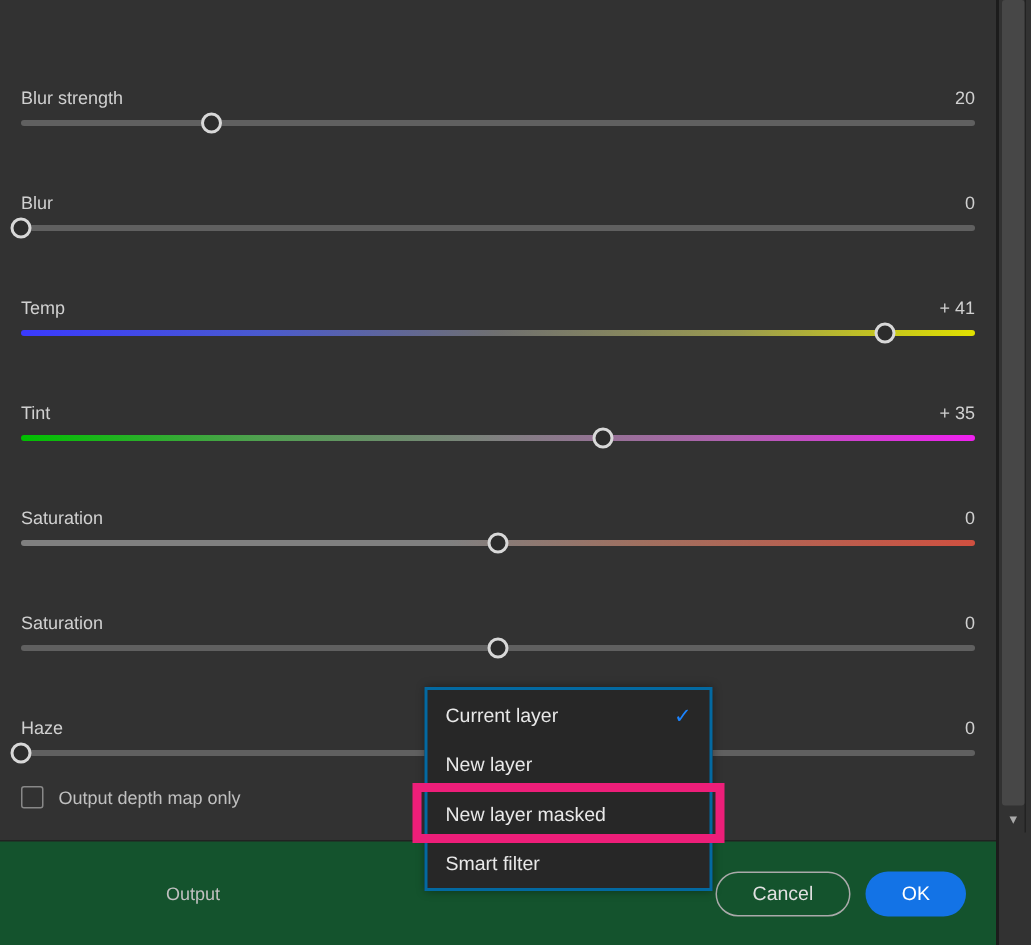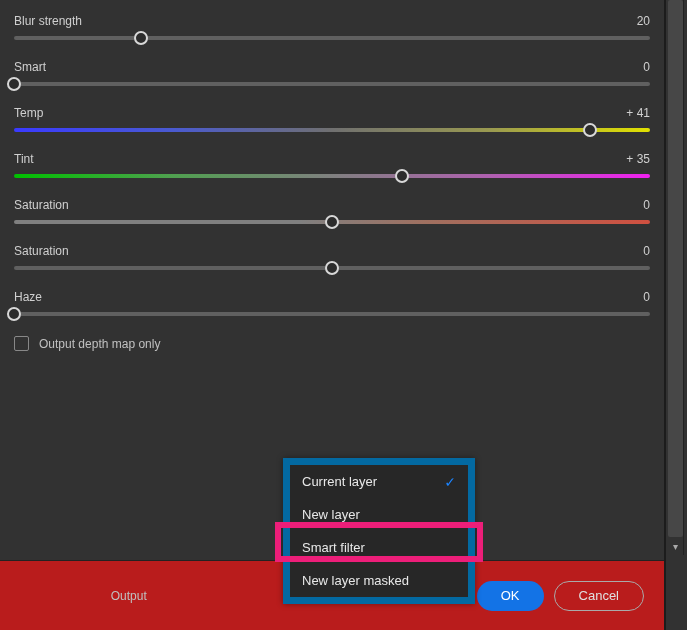--- a/index.html
+++ b/index.html
@@ -55,20 +55,21 @@
     line-height: 14px;
   }
 
   .slider-group { margin-bottom: 20px; }
   .slider-header {
     display: flex;
     justify-content: space-between;
     margin-bottom: 8px;
     font-size: 12px;
     color: #d0d0d0;
+    margin-top: 44px;
   }
   .slider-track {
     position: relative;
     height: 4px;
     background: #606060;
     border-radius: 2px;
   }
   .slider-thumb {
     position: absolute;
     top: 50%;
@@ -129,21 +130,21 @@
     position: absolute;
     left: 0;
     bottom: 0;
     width: 664px;
     height: 70px;
     border-top: 1px solid #222;
     display: flex;
     align-items: center;
     justify-content: flex-end;
     padding: 0 20px;
-    background: #b91c1c;
+    background: #14532d;
   }
   .output-label { color: #c0c0c0; margin-right: 320px; font-size: 12px; }
   .btn {
     height: 30px;
     padding: 0 24px;
     border-radius: 16px;
     font-size: 13px;
     border: none;
     cursor: pointer;
     margin-left: 10px;
@@ -151,21 +152,21 @@
   .btn-ok { background: #1373e6; color: #fff; }
   .btn-cancel { background: transparent; color: #e0e0e0; border: 1px solid #aaa; }
 
   
   .menu {
     position: absolute;
     left: 283px;
     top: 458px;
     width: 192px;
     background: #272727;
-    border: 7px solid #0369a1;
+    border: 2px solid #0369a1;
     z-index: 20;
     box-shadow: 0 0 6px rgba(0,0,0,.4);
   }
   .menu-item {
     height: 33px;
     display: flex;
     align-items: center;
     padding: 0 12px;
     color: #e8e8e8;
     font-size: 13px;
@@ -199,21 +200,21 @@
       <span>Blur strength</span>
       <span>20</span>
     </div>
     <div class="slider-track">
       <div class="slider-thumb" style="left:20%"></div>
     </div>
   </div>
 
   <div class="slider-group">
     <div class="slider-header">
-      <span>Smart</span>
+      <span>Blur</span>
       <span>0</span>
     </div>
     <div class="slider-track">
       <div class="slider-thumb" style="left:0%"></div>
     </div>
   </div>
 
   <div class="slider-group">
     <div class="slider-header">
       <span>Temp</span>
@@ -272,33 +273,33 @@
 
 </div>
 
 <div class="right-divider"></div>
 <div class="scrollbar-track"></div>
 <div class="scrollbar-thumb"></div>
 <div class="scroll-arrow">▾</div>
 
 <div class="footer">
   <span class="output-label">Output</span>
+  <button class="btn btn-cancel">Cancel</button>
   <button class="btn btn-ok">OK</button>
-  <button class="btn btn-cancel">Cancel</button>
 </div>
 
 <div class="menu">
   <div class="menu-item">
     <span>Current layer</span>
     <span class="check">✓</span>
   </div>
   <div class="menu-item">
     <span>New layer</span>
   </div>
   <div class="menu-item">
+    <span>New layer masked</span>
+  </div>
+  <div class="menu-item">
     <span>Smart filter</span>
   </div>
-  <div class="menu-item">
-    <span>New layer masked</span>
-  </div>
 </div>
 
 <div class="highlight"></div>
 
 </body></html>

